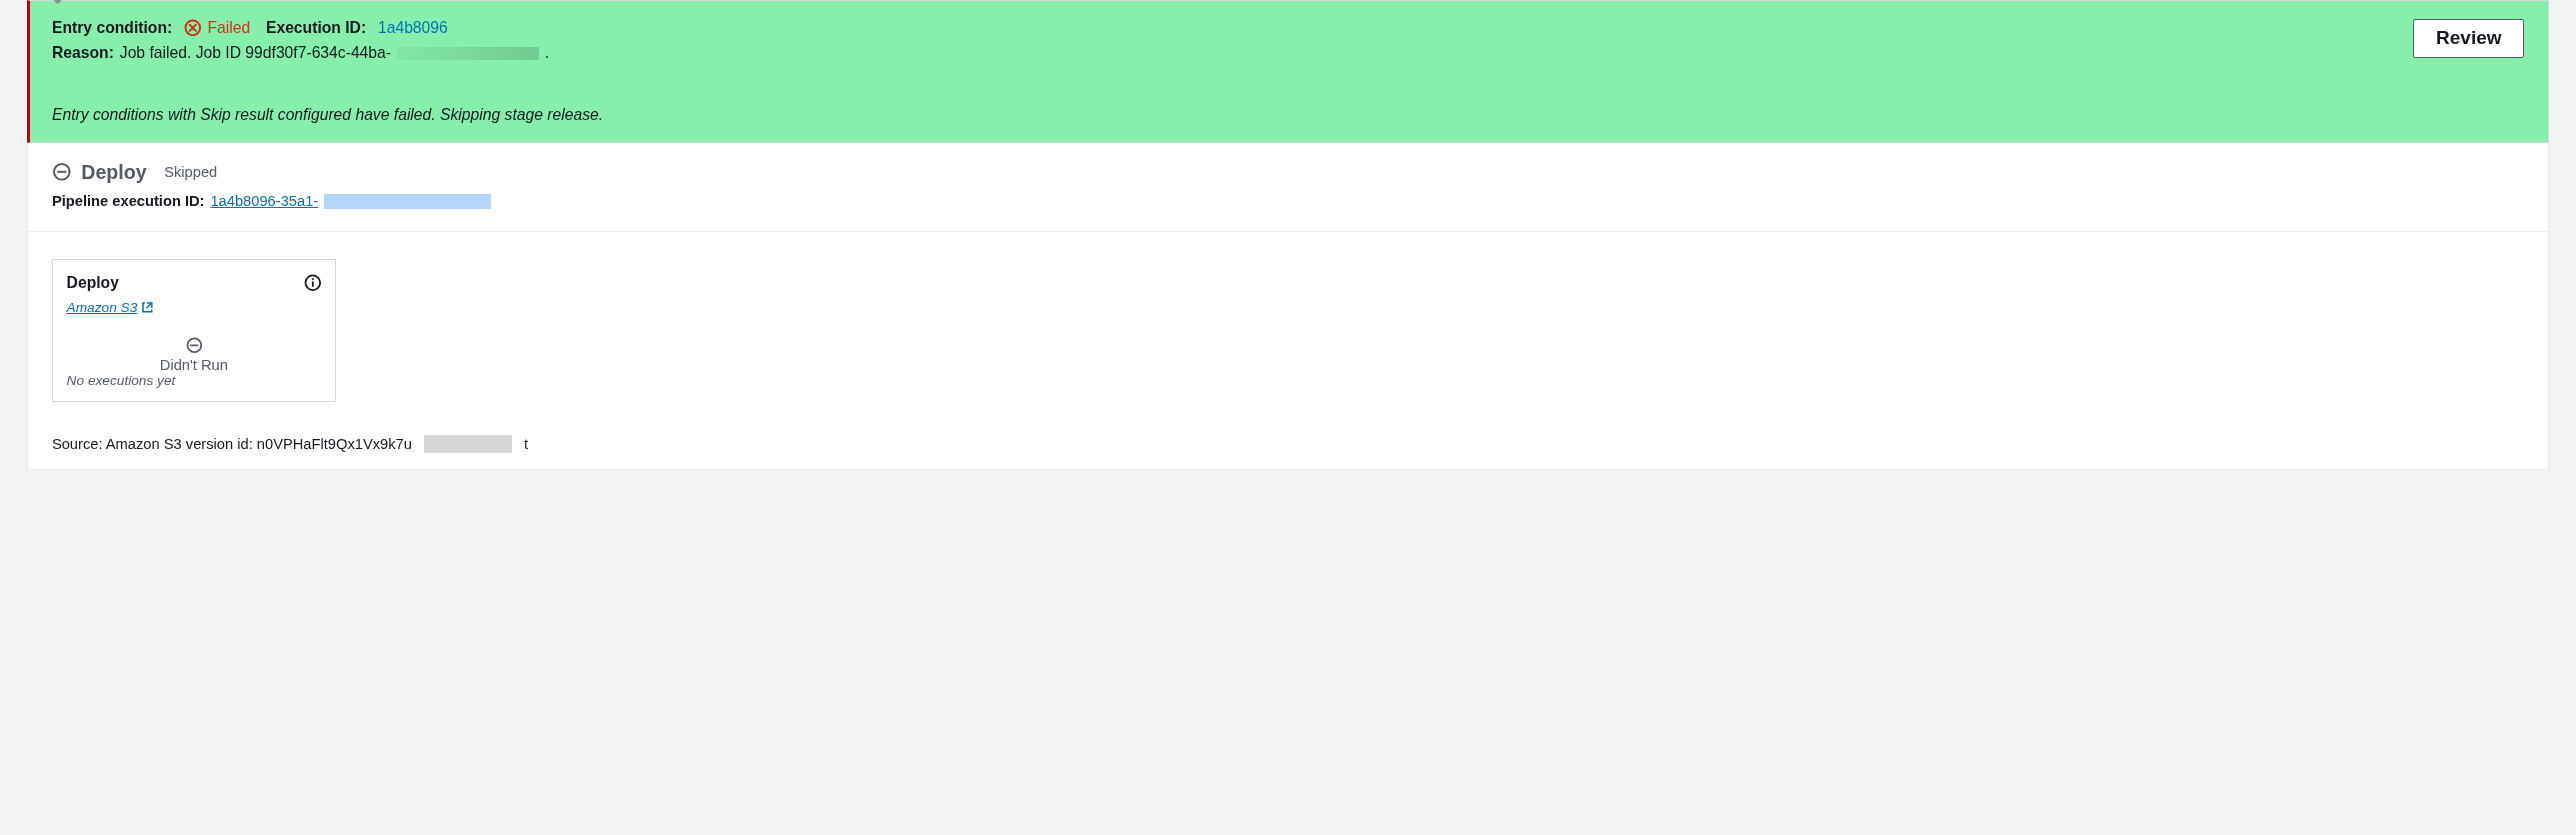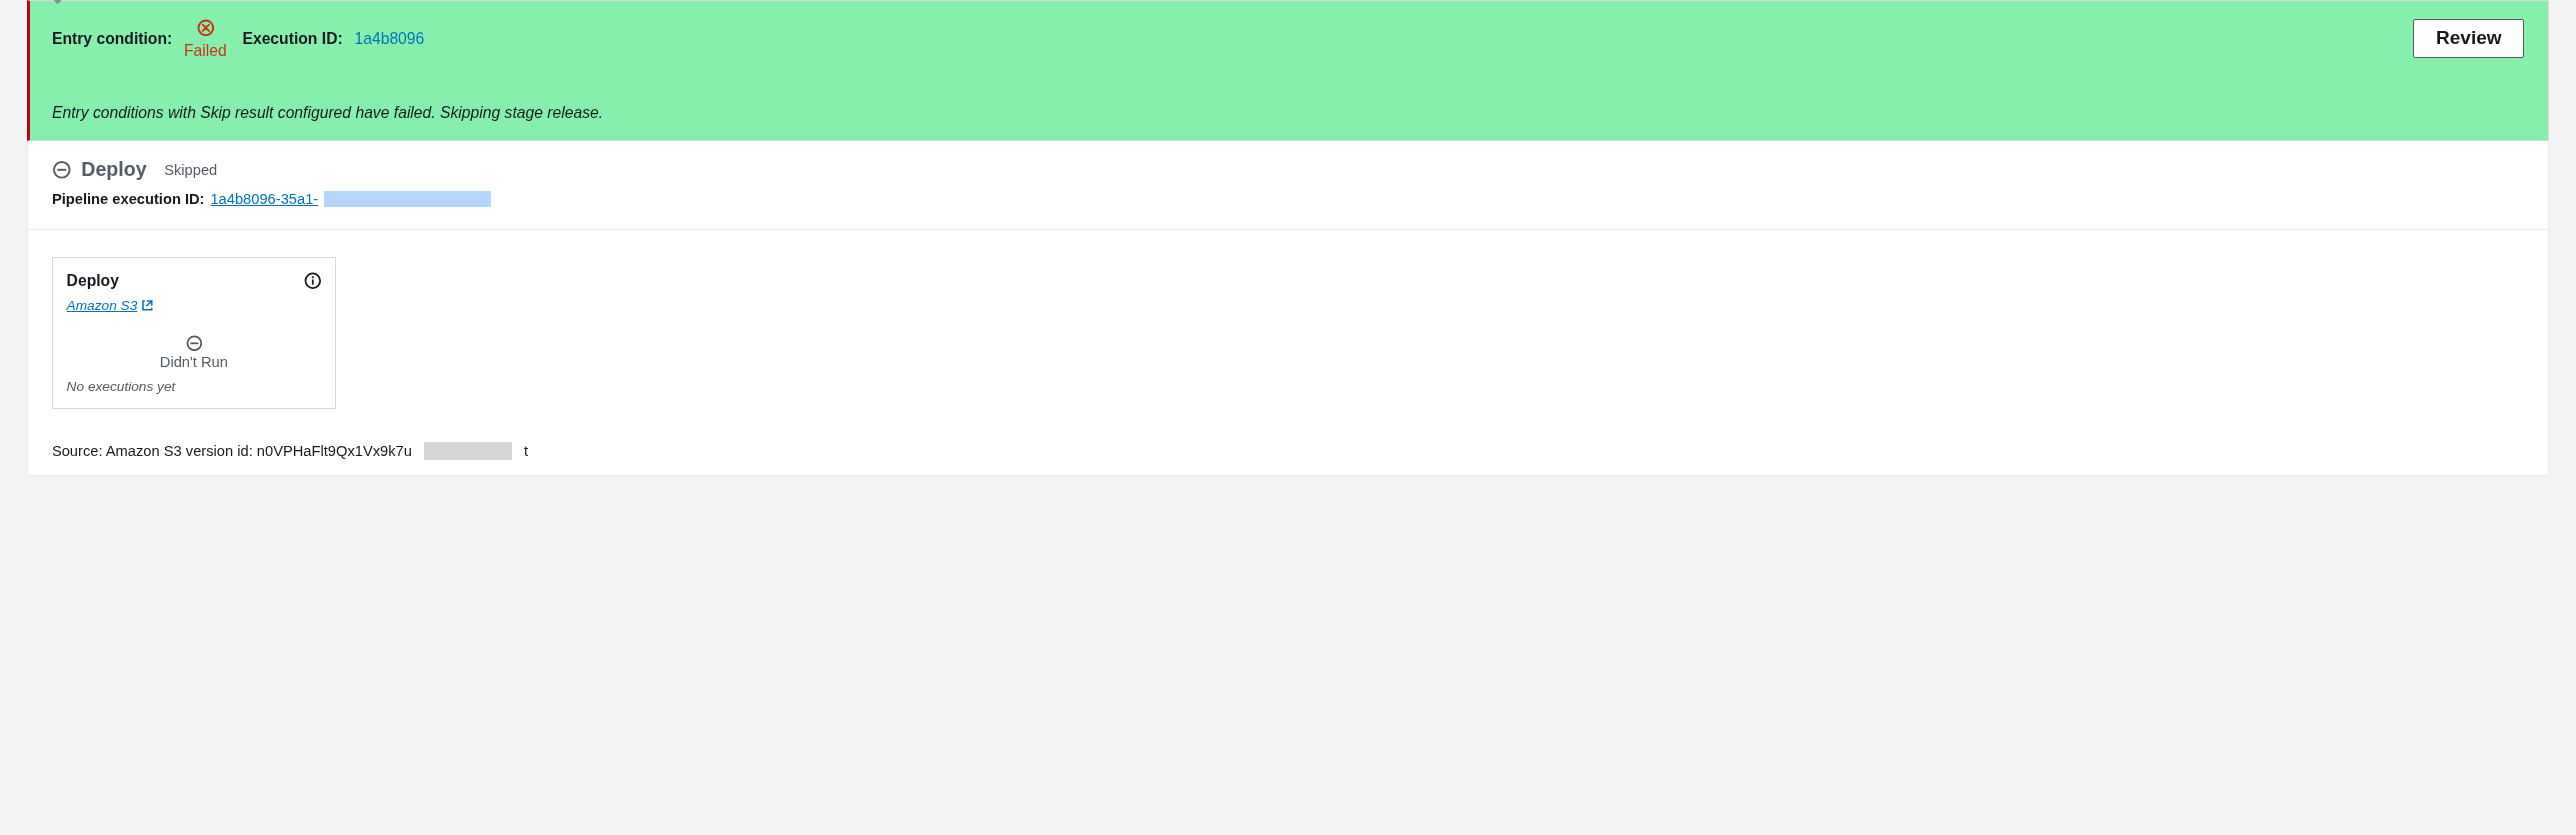--- a/index.html
+++ b/index.html
@@ -39,21 +39,20 @@
       gap: 5.9px;
       margin-bottom: 7.8px;
     }
     .label-bold { font-weight: 700; font-size: 15.7px; }
     .status-failed {
       display: inline-flex;
       align-items: center;
       gap: 5.9px;
       margin-left: 5.9px;
       margin-right: 9.8px;
-      flex-direction: column;
     }
     .status-failed-text { color: #d13212; font-size: 15.7px; }
     .exec-id-link { color: #0073bb; font-size: 15.7px; margin-left: 5.9px; }
     .reason-line { font-size: 15.7px; margin-bottom: 5.9px; display:flex; align-items:center; gap:5.9px; }
     .reason-label { font-weight: 700; }
     .reason-text { font-weight: 400; }
     .redacted {
       display: inline-block;
       height: 13.7px;
       background: linear-gradient(90deg, rgba(0,0,0,0.03), rgba(0,0,0,0.15));
@@ -108,21 +107,21 @@
       align-items: center;
       justify-content: space-between;
       margin-bottom: 7.8px;
     }
     .action-name { font-weight: 700; font-size: 15.7px; }
     .info-icon { color:#16191f; display:inline-flex; }
     .provider-link { color: #0073bb; text-decoration: underline; font-size: 13.7px; display:inline-flex; align-items:center; gap:3.9px;font-style:italic; }
     .external-icon { color:#0073bb; display:inline-flex; }
     .status-row { display:flex; align-items:center; gap:0; margin-top:22px; color:#545b64;flex-direction:column; }
     .status-text { color:#545b64; font-size:14.7px; }
-    .no-exec { font-style: italic; color:#545b64; font-size:13.7px; margin-top:9px; }
+    .no-exec { font-style: italic; color:#545b64; font-size:13.7px; margin-top:0; }
 
     .source-line { margin-top: 33px; font-size: 14.7px; color:#16191f; display:flex; align-items:center; gap:12px; }
     .gray-redact {
       display: inline-block;
       background: #d6d6d6;
       height: 17.6px;
       width: 88px;
     }
   </style>
 </head>
@@ -141,20 +140,26 @@
         <span class="label-bold">Entry condition:</span>
         <span class="status-failed">
           <svg width="17.6" height="17.6" viewBox="0 0 18 18">
             <circle cx="9" cy="9" r="7.5" stroke="#d13212" stroke-width="2" fill="none"></circle>
             <path d="M5.8 5.8 L12.2 12.2 M12.2 5.8 L5.8 12.2" stroke="#d13212" stroke-width="2" stroke-linecap="round"></path>
           </svg>
           <span class="status-failed-text">Failed</span>
         </span>
         <span class="label-bold">Execution ID:</span>
         <a class="exec-id-link">1a4b8096</a>
+      </div>
+      <div class="reason-line">
+        <span class="reason-label">Reason:</span>
+        <span class="reason-text">Job failed. Job ID 99df30f7-634c-44ba-</span>
+          <span class="redacted" style="width:142px;"></span>
+          <span class="reason-text">.</span>
       </div>
       <div class="skip-note">Entry conditions with Skip result configured have failed. Skipping stage release.</div>
     </div>
     <button class="review-btn">Review</button>
   </div>
 
   <div class="stage-panel">
     <div class="stage-header">
       <div class="stage-title-row">
         <span class="collapse-icon">

